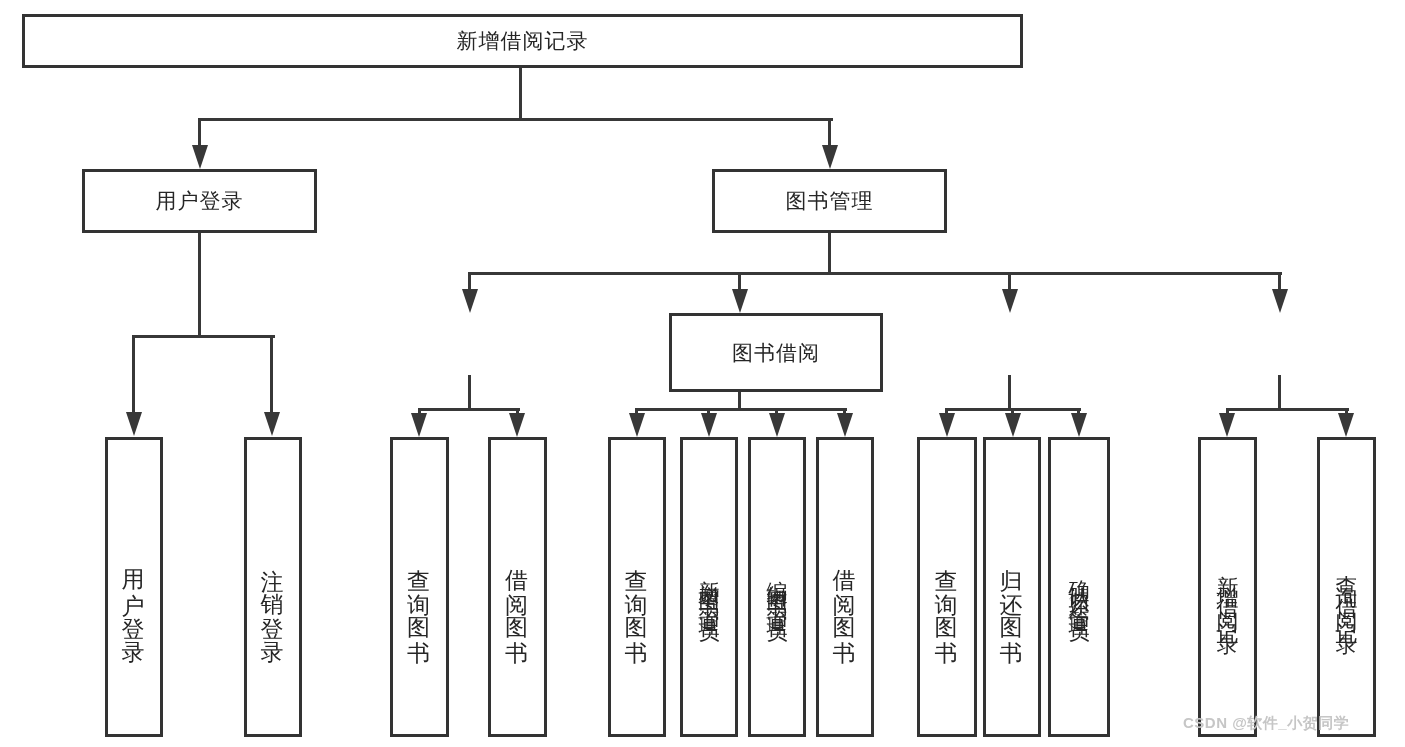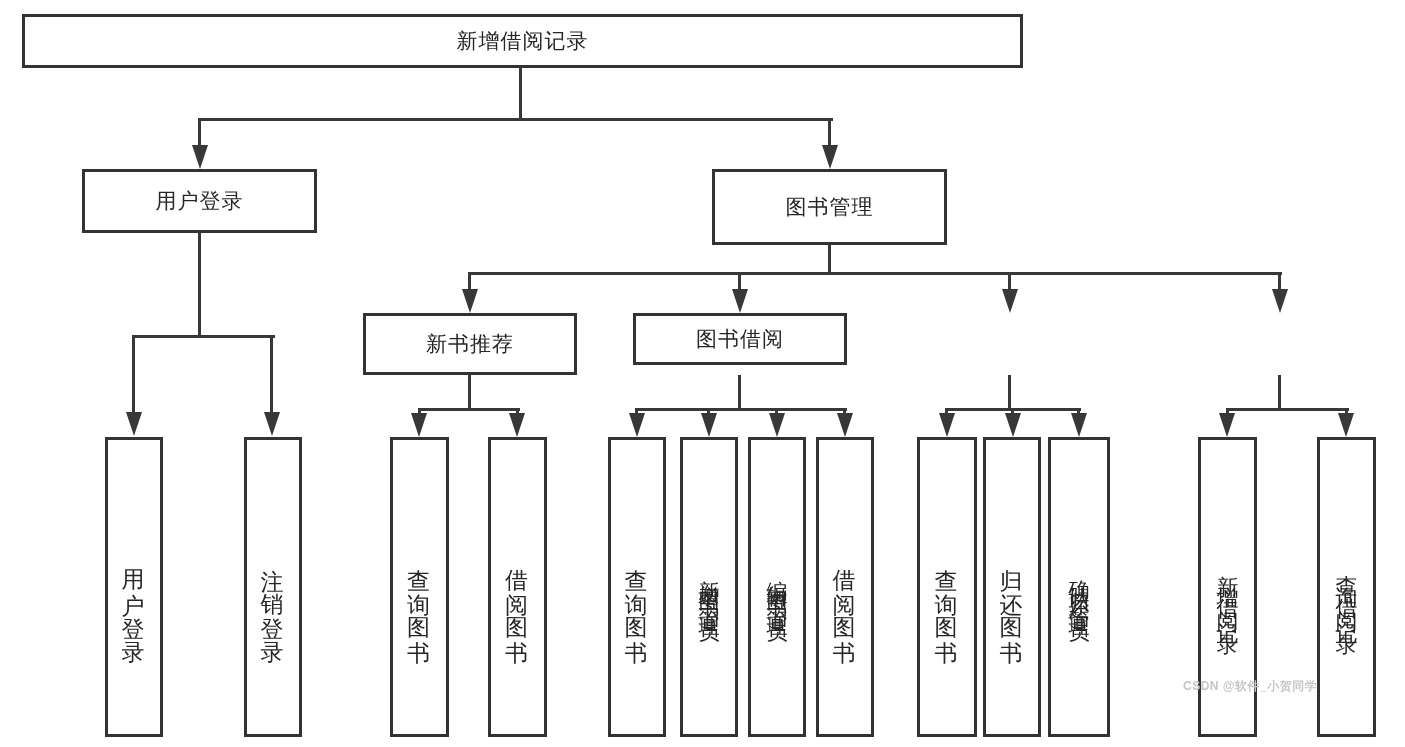--- a/index.html
+++ b/index.html
@@ -35,22 +35,22 @@
   .arrow-down {
     position: absolute;
     width: 0; height: 0;
     border-left: 8px solid transparent;
     border-right: 8px solid transparent;
     border-top: 24px solid #383838;
   }
   .watermark {
     position: absolute;
     left: 1183px;
-    top: 678px;
-    font-size: 12px;
+    top: 714px;
+    font-size: 15px;
     font-weight: bold;
     letter-spacing: 0.5px;
     color: #c6c6c6;
     z-index: 20;
     white-space: nowrap;
   }
 </style>
 </head>
 <body>
 
@@ -115,28 +115,25 @@
   <div class="line" style="left:1345px;top:408px;width:3px;height:8px"></div>
   <div class="arrow-down" style="left:1338px;top:413px"></div>
 
   <div class="node hnode" style="left:22px;top:14px;width:1001px;height:54px">
     <span>新增借阅记录</span>
   </div>
 
   <div class="node hnode" style="left:82px;top:169px;width:235px;height:64px">
     <span>用户登录</span>
   </div>
-  <div class="node hnode" style="left:712px;top:169px;width:235px;height:76px">
+  <div class="node hnode" style="left:712px;top:169px;width:235px;height:64px">
     <span>图书管理</span>
   </div>
 
-  <div class="node hnode" style="left:363px;top:313px;width:214px;height:62px">
-    <span>新书推荐</span>
-  </div>
-  <div class="node hnode" style="left:633px;top:313px;width:214px;height:52px">
+  <div class="node hnode" style="left:669px;top:313px;width:214px;height:79px">
     <span>图书借阅</span>
   </div>
 
   <div class="node" style="left:105px;top:437px;width:58px;height:300px">
     <span class="vtext len4">用户登录</span>
   </div>
   <div class="node" style="left:244px;top:437px;width:58px;height:300px">
     <span class="vtext len4">注销登录</span>
   </div>
 

